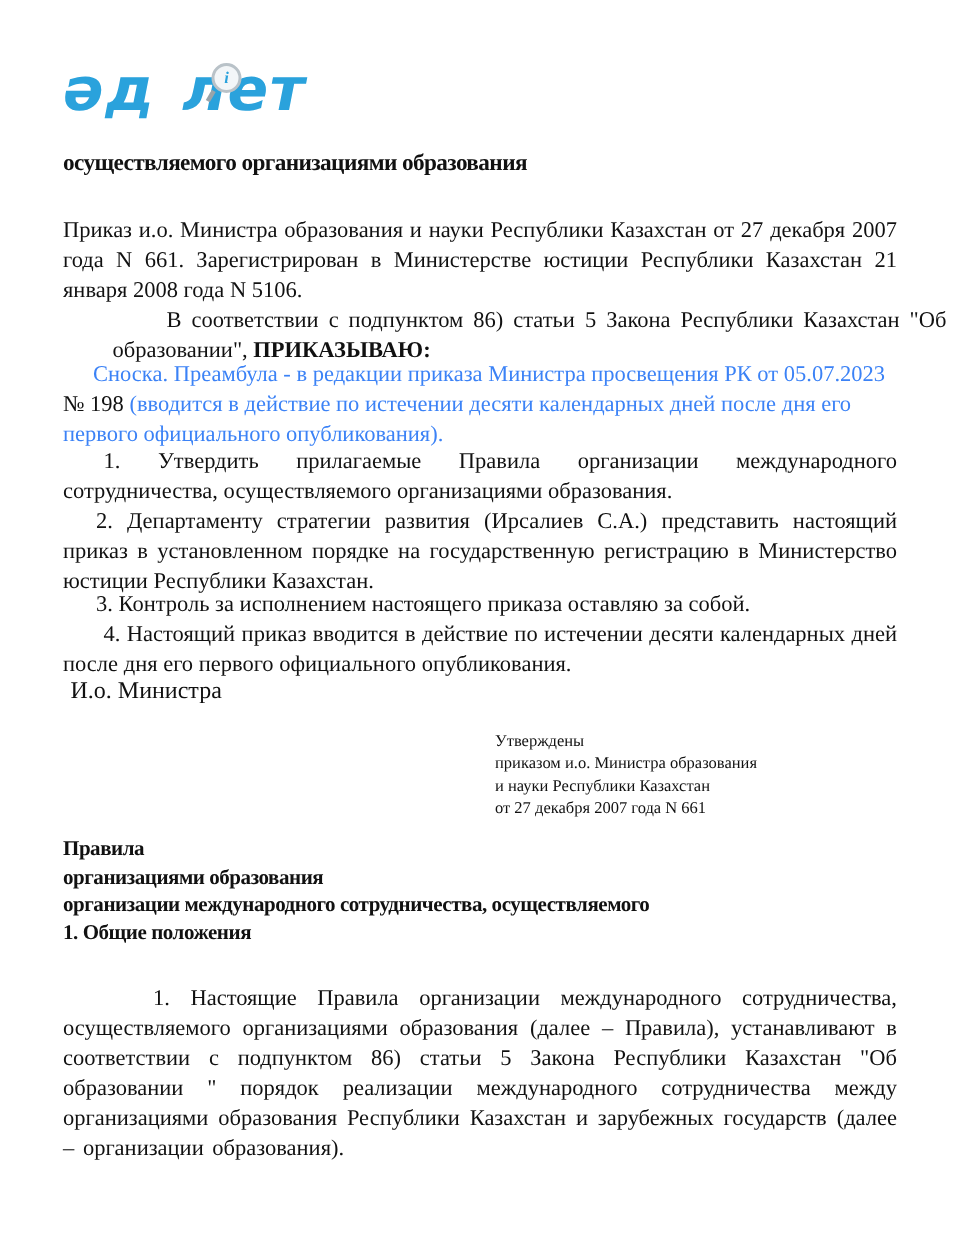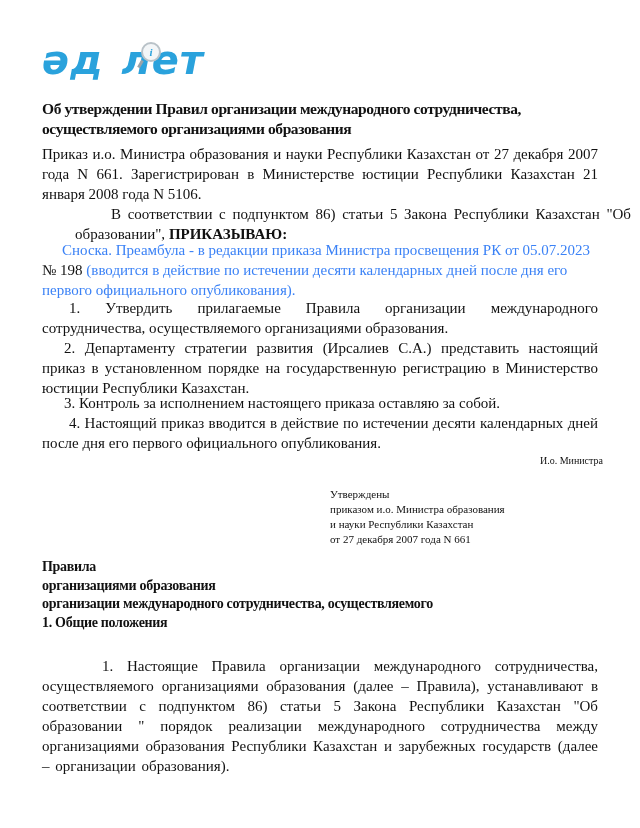--- a/index.html
+++ b/index.html
@@ -14,36 +14,35 @@
                  font-family: "Liberation Serif", serif; }
     .logo-handle { position: absolute; left: 97px; top: 20px; width: 3px; height: 8px; background: #9aa4aa; transform: rotate(30deg); }
 
     .doc-title { position: absolute; left: 42px; top: 99px; width: 560px; font-size: 15.5px; font-weight: bold;
                  line-height: 20px; letter-spacing: -0.4px; }
     .p { position: absolute; left: 42px; width: 556px; font-size: 15px; line-height: 20px; }
     .just { text-align: justify; }
     .indent1 { text-indent: 36px; margin-left: 33px; }
     .red { color: #3b82f6; font-family: Liberation Serif, serif; }
     .bold { font-weight: bold; }
-    .small { font-size: 10px; text-align: right; }
+    .small { font-size: 16px; }
     .approval { position: absolute; left: 330px; width: 220px; top: 487px; text-align: left;
                 font-size: 11px; line-height: 15px; }
     .section-h { position: absolute; left: 42px; top: 558px; font-size: 14px; font-weight: bold; line-height: 18.5px; letter-spacing: -0.3px; }
   </style>
 </head>
 <body>
 
 <div class="logo">
   <span class="logo-text"><span>әд</span><span style="display:inline-block;width:18px;"></span><span>лет</span></span>
   <span class="logo-lens">i</span>
   <span class="logo-handle"></span>
 </div>
 
 <div class="doc-title">
-  <div>Об утверждении Правил организации международного сотрудничества,</div>
   <div>осуществляемого организациями образования</div>
 </div>
 
 <div class="p just" style="top:144px;">Приказ и.о. Министра образования и науки Республики Казахстан от 27 декабря 2007 года N 661. Зарегистрирован в Министерстве юстиции Республики Казахстан 21 января 2008 года N 5106.</div>
 
 <div class="p just indent1" style="top:204px;"><span>В соответствии с подпунктом 86) статьи 5 Закона Республики Казахстан "Об образовании", </span><span class="bold">ПРИКАЗЫВАЮ:</span></div>
 
 <div class="p" style="top:240px; text-indent:20px;"><span class="red">Сноска. Преамбула - в редакции приказа Министра просвещения РК от 05.07.2023 </span><span>№ 198</span><span class="red"> (вводится в действие по истечении десяти календарных дней после дня его первого официального опубликования).</span></div>
 
 <div class="p just" style="top:298px; text-indent:27px;">1. Утвердить прилагаемые Правила организации международного сотрудничества, осуществляемого организациями образования.</div>

